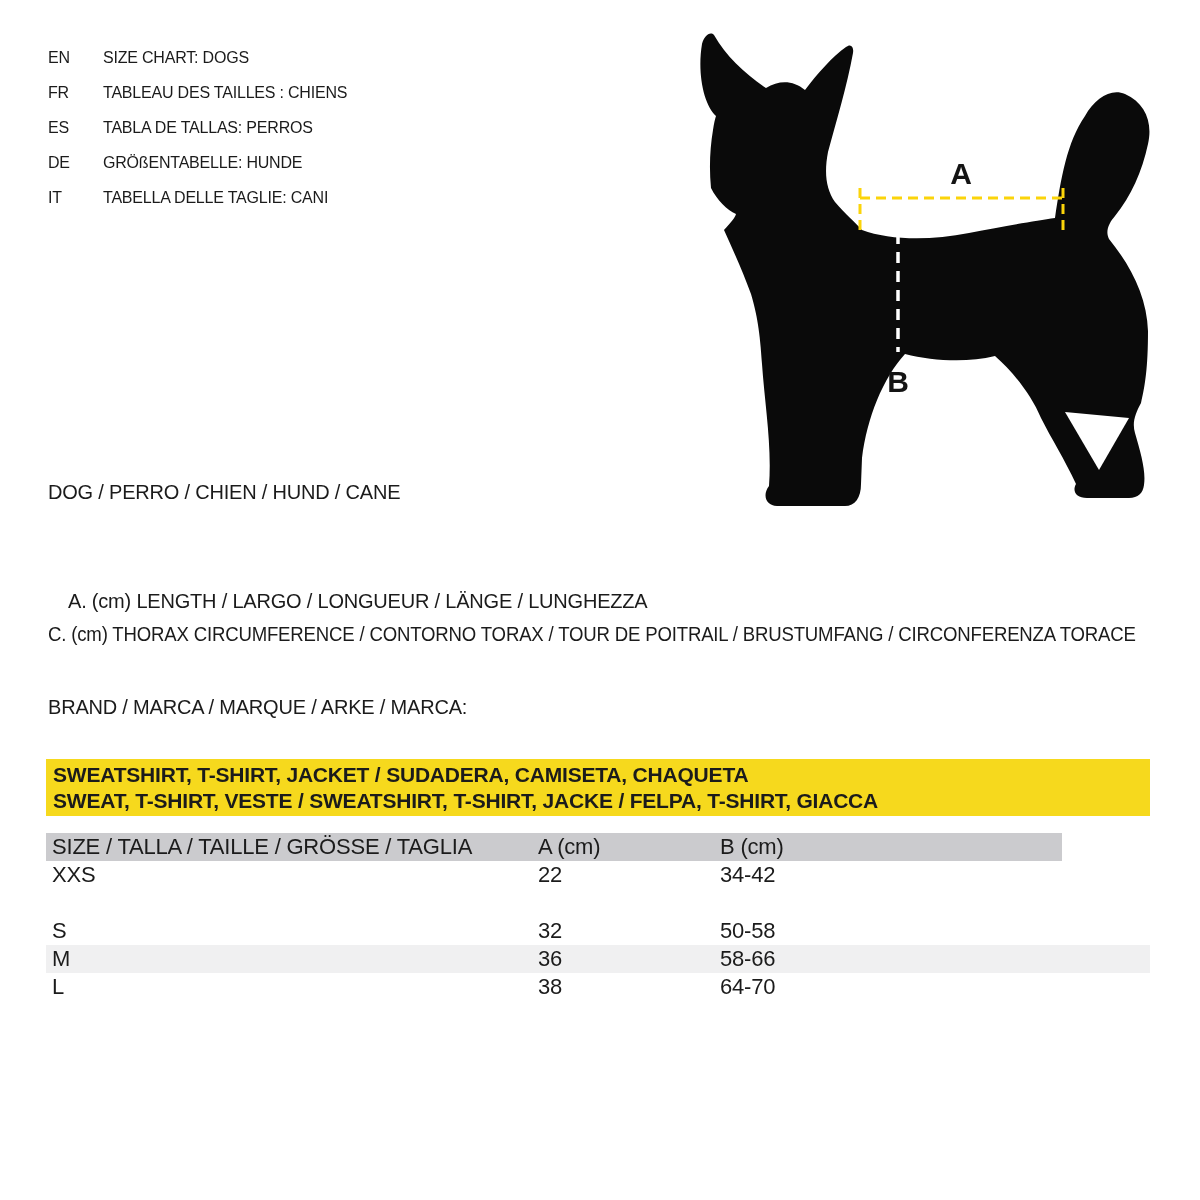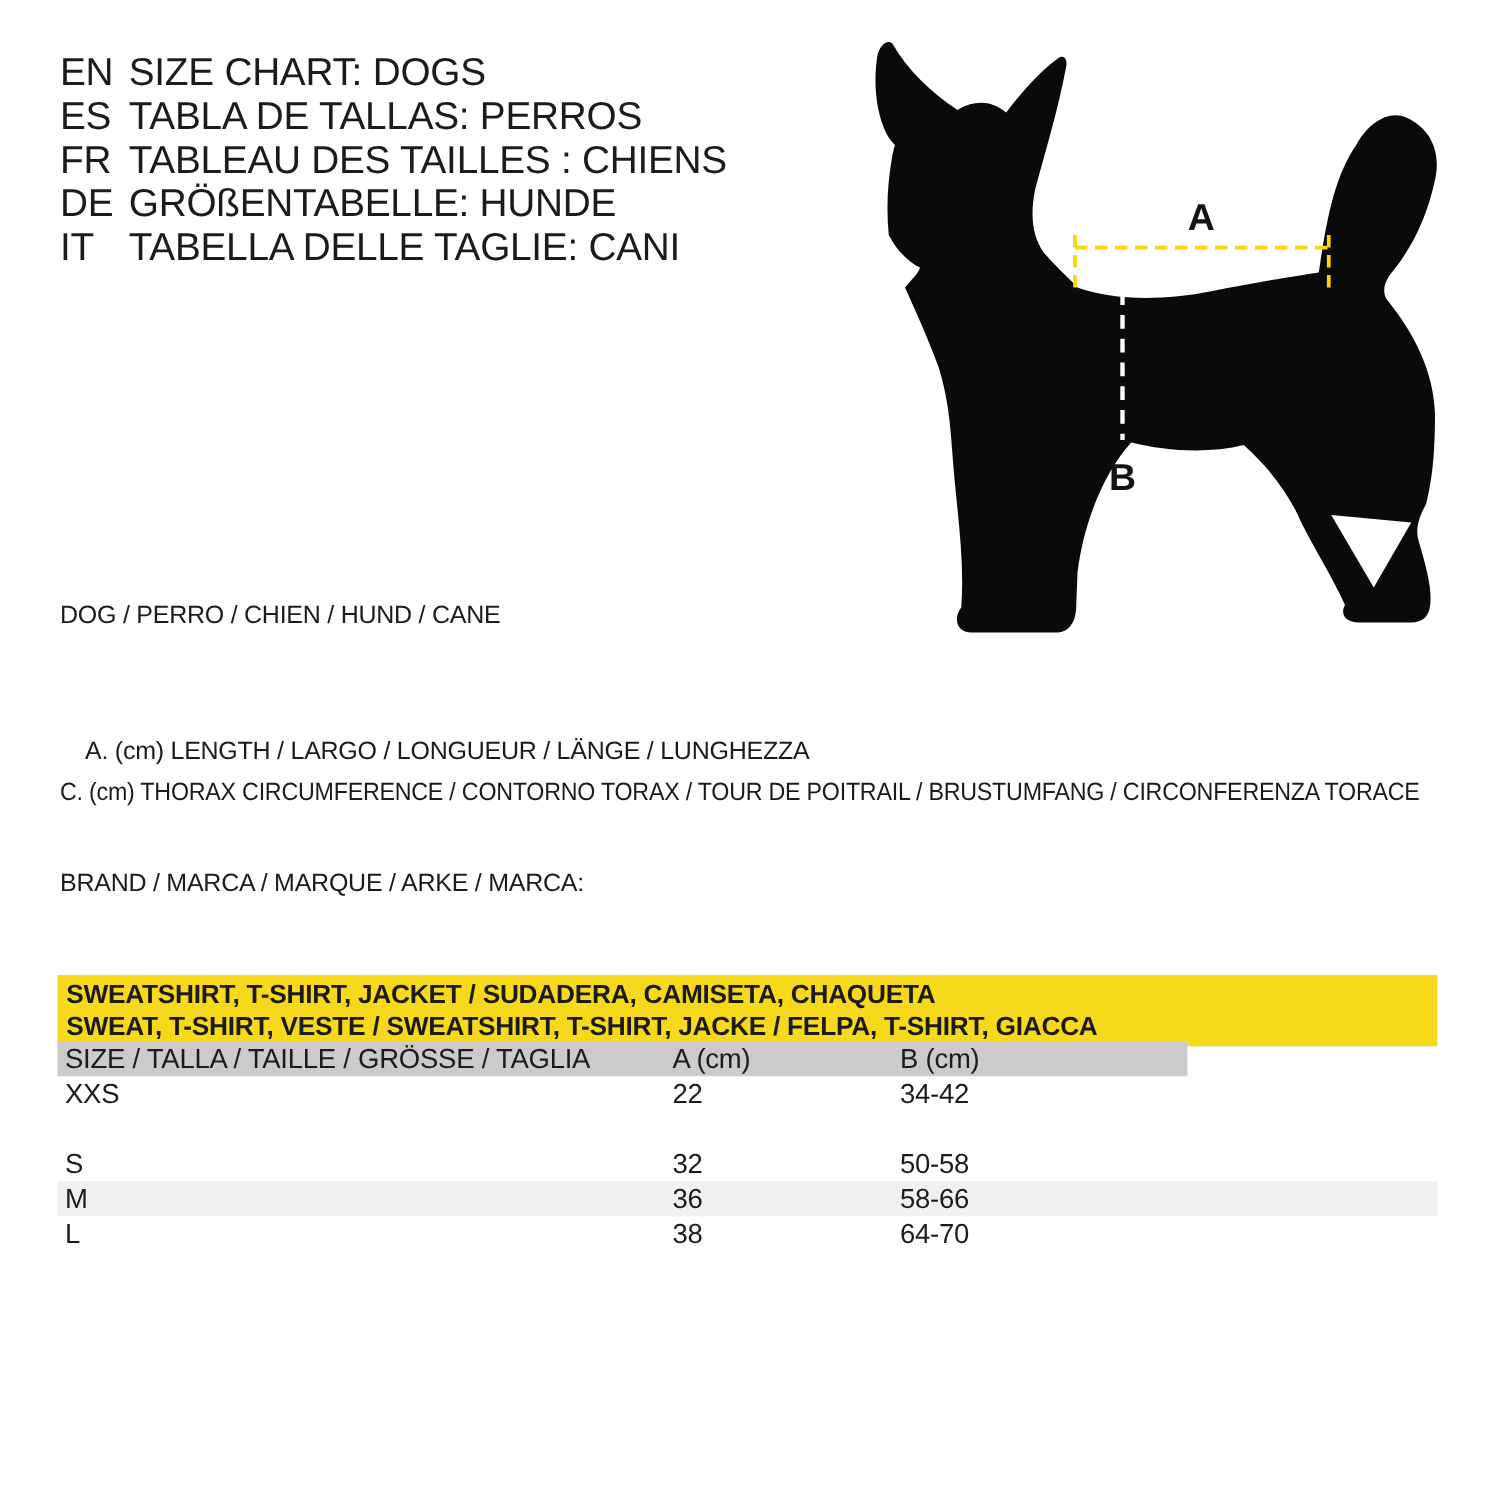--- a/index.html
+++ b/index.html
@@ -4,66 +4,66 @@
 <style>
   html,body{margin:0;padding:0;background:#fff;}
   .canvas{
     position:relative;width:1200px;height:1200px;background:#fff;overflow:hidden;
     font-family:"Liberation Sans","DejaVu Sans",sans-serif;
     color:var(--text,#1b1b1b);
     letter-spacing:-0.2px;
   }
   
   .lang-list{position:absolute;left:48px;top:40px;}
-  .lang-row{display:flex;height:35px;line-height:35px;font-size:31px;}
+  .lang-row{display:flex;height:35px;line-height:35px;font-size:16px;}
   .lang-code{width:55px;flex:0 0 55px;}
   .lang-title{white-space:nowrap;}
   
   .dog-svg{position:absolute;left:695px;top:26px;width:470px;height:486px;}
   .dog-fill{fill:var(--black,#0a0a0a);}
   .dash-y{stroke:var(--dash-y,#fbd40a);stroke-width:3;fill:none;}
   .dash-w{stroke:var(--dash-w,#ffffff);stroke-width:3.5;fill:none;}
   .marker-label{font-family:"Liberation Sans","DejaVu Sans",sans-serif;font-weight:bold;font-size:30px;fill:#141414;}
   
   .text-line{position:absolute;left:48px;height:26px;line-height:26px;font-size:20px;white-space:nowrap;}
   .dog-label{top:479px;}
   .measure-a{top:588px;margin-left:20px;}
   .measure-c{top:621px;}
   .measure-c .squeeze{display:inline-block;transform:scaleX(0.93);transform-origin:0 50%;white-space:nowrap;}
   .brand-line{top:694px;}
   
-  .banner{position:absolute;left:46px;top:780px;width:1104px;height:57px;background:var(--yellow,#f6d91d);padding:0;}
+  .banner{position:absolute;left:46px;top:759px;width:1104px;height:57px;background:var(--yellow,#f6d91d);padding:0;}
   .banner-line{margin-left:7px;height:26px;line-height:26px;font-weight:bold;font-size:21px;white-space:nowrap;}
   .banner-line:first-child{margin-top:3px;}
   
-  .thead{position:absolute;left:46px;top:833px;width:904px;height:28px;background:var(--hdr-gray,#cbcbce);}
+  .thead{position:absolute;left:46px;top:833px;width:1016px;height:28px;background:var(--hdr-gray,#cbcbce);}
   .trow{position:absolute;left:46px;width:1104px;height:28px;}
   .trow.alt{background:var(--alt-gray,#f0f0f1);}
   .cell{position:absolute;height:28px;line-height:28px;font-size:22px;white-space:nowrap;}
   .cell.c-size{left:6px;}
   .cell.c-a{left:492px;width:160px;text-align:left;}
   .cell.c-b{left:674px;width:160px;}
 </style>
 <title>SIZE CHART: DOGS</title></head>
 <body>
 
 <div class="canvas">
 
   <div class="lang-list">
     <div class="lang-row">
       <span class="lang-code">EN</span>
       <span class="lang-title">SIZE CHART: DOGS</span>
     </div>
     <div class="lang-row">
+      <span class="lang-code">FR</span>
+      <span class="lang-title">TABLEAU DES TAILLES : CHIENS</span>
+    </div>
+    <div class="lang-row">
       <span class="lang-code">ES</span>
       <span class="lang-title">TABLA DE TALLAS: PERROS</span>
-    </div>
-    <div class="lang-row">
-      <span class="lang-code">FR</span>
-      <span class="lang-title">TABLEAU DES TAILLES : CHIENS</span>
     </div>
     <div class="lang-row">
       <span class="lang-code">DE</span>
       <span class="lang-title">GRÖßENTABELLE: HUNDE</span>
     </div>
     <div class="lang-row">
       <span class="lang-code">IT</span>
       <span class="lang-title">TABELLA DELLE TAGLIE: CANI</span>
     </div>
   </div>

